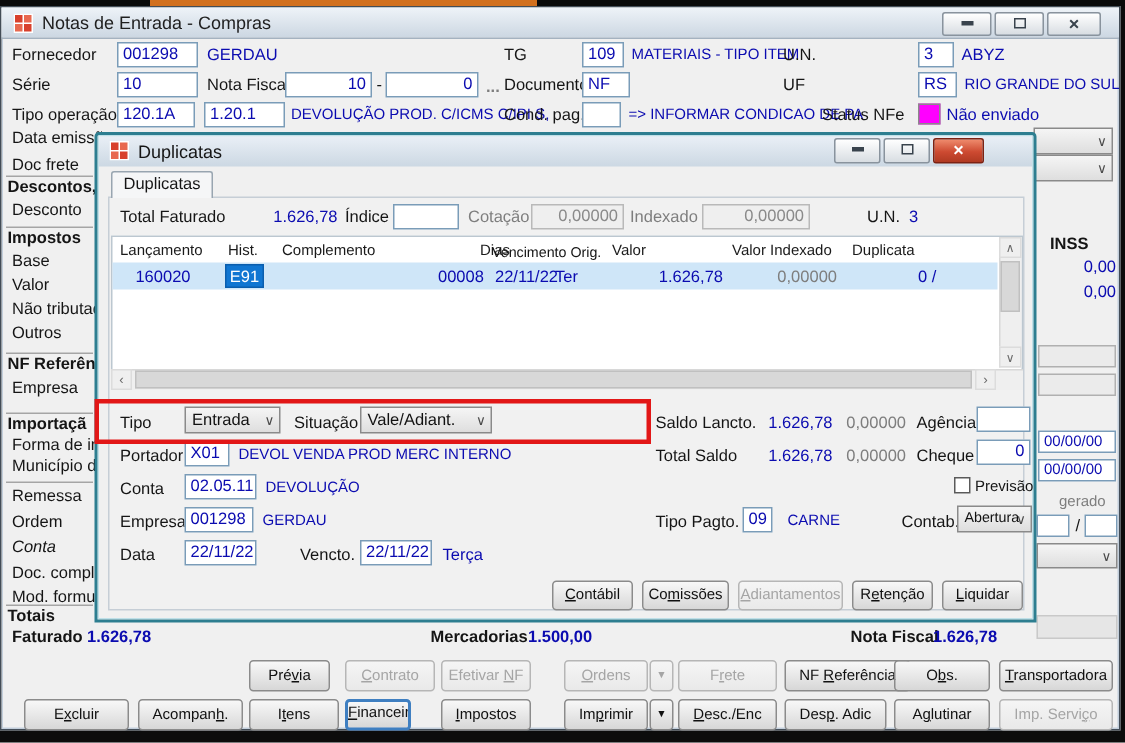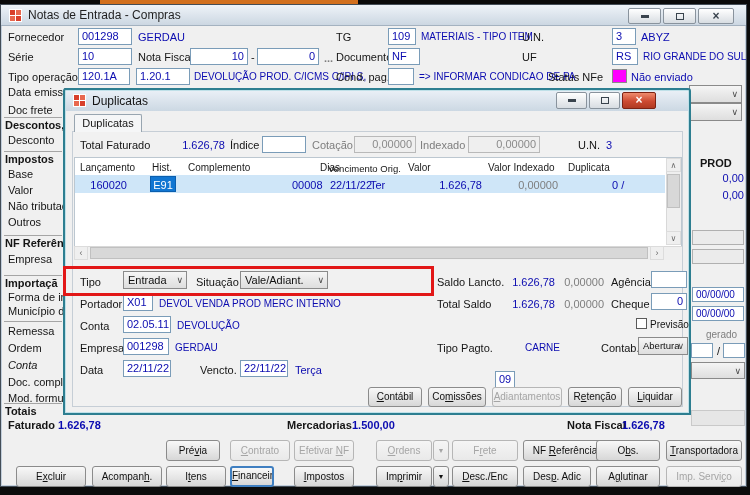--- a/index.html
+++ b/index.html
@@ -127,21 +127,21 @@
 <div class="abs" style="left:8px;top:253px;">Empresa</div>
 <div class="abs b" style="left:5px;top:277px;">Importaçã</div>
 <div class="abs" style="left:8px;top:291px;">Forma de imp</div>
 <div class="abs" style="left:8px;top:305px;">Município des</div>
 <div class="abs" style="left:8px;top:325px;">Remessa</div>
 <div class="abs" style="left:8px;top:342px;">Ordem</div>
 <div class="abs i" style="left:8px;top:359px;">Conta</div>
 <div class="abs" style="left:8px;top:376px;">Doc. complet</div>
 <div class="abs" style="left:8px;top:392px;">Mod. formulá</div>
 
-<div class="abs b" style="left:700px;top:157px;">PROD</div>
+<div class="abs b" style="left:700px;top:157px;">INSS</div>
 <div class="abs val tr" style="left:700px;top:172px;width:44px;">0,00</div>
 <div class="abs val tr" style="left:700px;top:189px;width:44px;">0,00</div>
 <div class="abs inp gray" style="left:692px;top:230px;width:52px;height:15px;"></div>
 <div class="abs inp gray" style="left:692px;top:249px;width:52px;height:15px;"></div>
 <div class="abs inp" style="left:692px;top:287px;width:52px;height:15px;line-height:13px;font-size:10px;">00/00/00</div>
 <div class="abs inp" style="left:692px;top:306px;width:52px;height:15px;line-height:13px;font-size:10px;">00/00/00</div>
 <div class="abs mut f10" style="left:706px;top:329px;">gerado</div>
 <div class="abs inp" style="left:691px;top:343px;width:22px;height:15px;"></div>
 <div class="abs" style="left:717px;top:345px;">/</div>
 <div class="abs inp" style="left:723px;top:343px;width:22px;height:15px;"></div>
@@ -260,21 +260,21 @@
 <div class="abs" style="left:80px;top:320px;z-index:7;">Conta</div>
 <div class="abs inp" style="left:123px;top:316px;width:48px;z-index:7;">02.05.11</div>
 <div class="abs val f10" style="left:177px;top:320px;z-index:7;">DEVOLUÇÃO</div>
 <div class="abs chk" style="left:636px;top:318px;z-index:7;"></div>
 <div class="abs f10" style="left:650px;top:319px;z-index:7;">Previsão</div>
 
 <div class="abs" style="left:80px;top:342px;z-index:7;">Empresa</div>
 <div class="abs inp" style="left:123px;top:338px;width:46px;z-index:7;">001298</div>
 <div class="abs val f10" style="left:175px;top:342px;z-index:7;">GERDAU</div>
 <div class="abs" style="left:437px;top:342px;z-index:7;">Tipo Pagto.</div>
-<div class="abs inp" style="left:495px;top:338px;width:20px;z-index:7;margin-top:33px;">09</div>
+<div class="abs inp" style="left:495px;top:338px;width:20px;z-index:7;">09</div>
 <div class="abs val f10" style="left:525px;top:342px;z-index:7;">CARNE</div>
 <div class="abs" style="left:601px;top:342px;z-index:7;">Contab.</div>
 <div class="abs cmb f95" style="left:638px;top:337px;width:50px;z-index:7;"><span>Abertura</span><span class="ar">∨</span></div>
 
 <div class="abs" style="left:80px;top:364px;z-index:7;">Data</div>
 <div class="abs inp" style="left:123px;top:360px;width:48px;z-index:7;">22/11/22</div>
 <div class="abs" style="left:200px;top:364px;z-index:7;">Vencto.</div>
 <div class="abs inp" style="left:240px;top:360px;width:48px;z-index:7;">22/11/22</div>
 <div class="abs val" style="left:295px;top:364px;z-index:7;">Terça</div>
 

